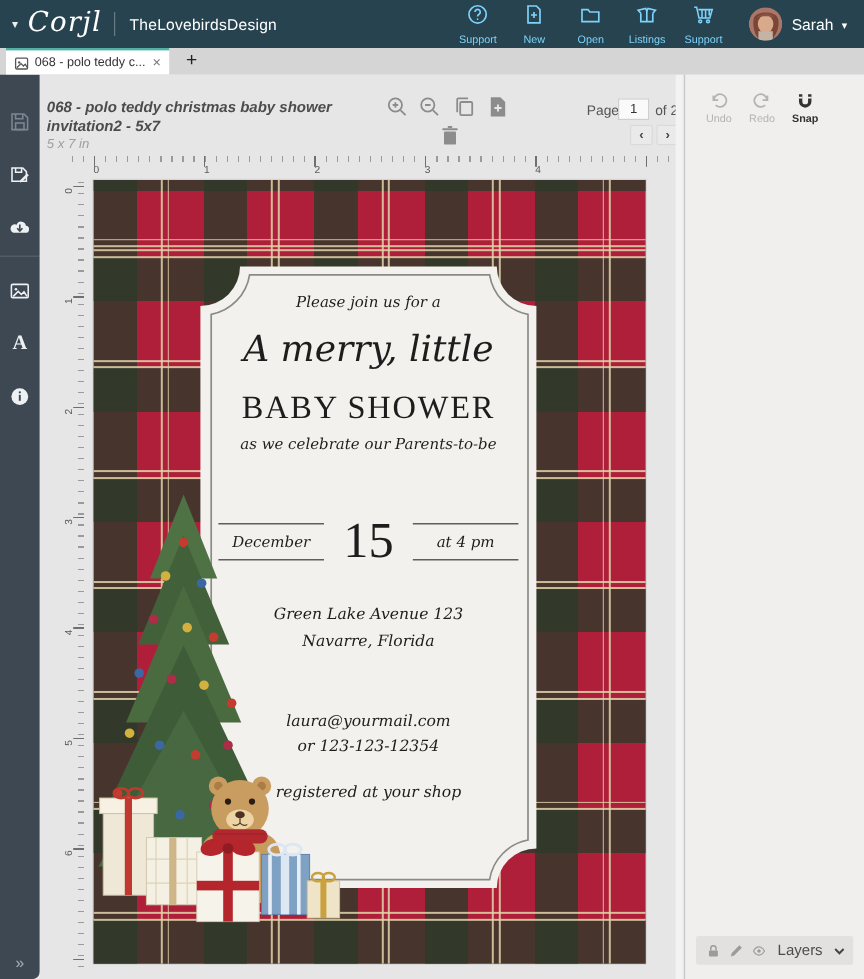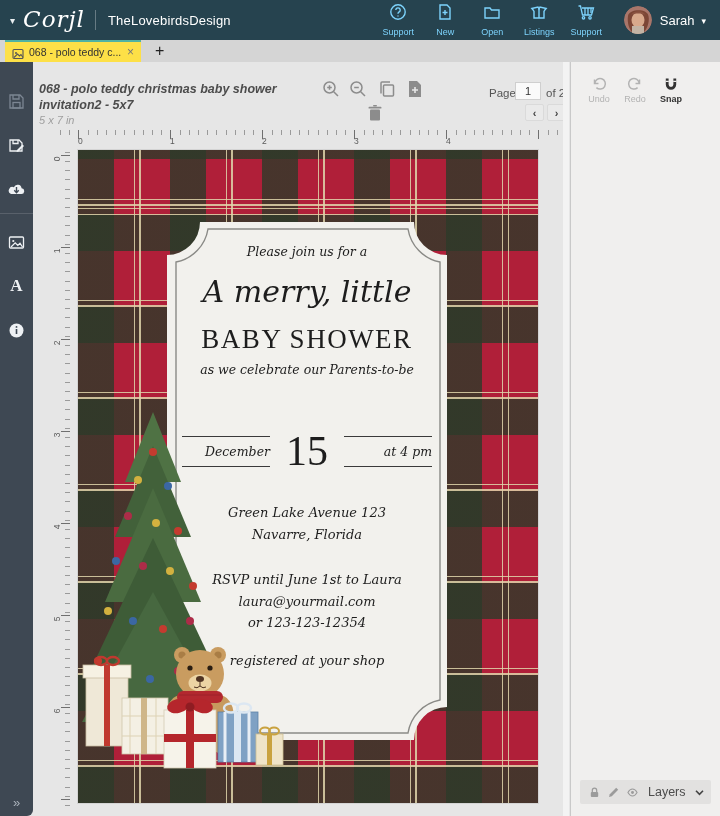--- a/index.html
+++ b/index.html
@@ -16,21 +16,21 @@
   .nav-actions { margin-left:auto; display:flex; align-items:center; }
   .nav-btn { width:47px; display:flex; flex-direction:column; align-items:center; cursor:pointer; color:#7dd3fc; }
   .nav-btn svg { width:18px; height:18px; }
   .nav-btn .lbl { font-size:9px; margin-top:2px; }
   .avatar { width:28px; height:28px; border-radius:50%; overflow:hidden; margin:0 8px 0 14px; flex:none; }
   .user-name { font-size:13px; }
   .user-caret { font-size:9px; margin:2px 14px 0 7px; }
 
   
   .tabbar { position:absolute; top:40px; left:0; right:0; height:22px; background:#d5d5d5; display:flex; align-items:stretch; z-index:29; }
-  .tab { margin-left:5px; width:136px; background:#fde047; border-top:2px solid #50b2a2; display:flex; align-items:center; padding:0 7px; }
+  .tab { margin-left:5px; width:136px; background:#ffffff; border-top:2px solid #50b2a2; display:flex; align-items:center; padding:0 7px; }
   .tab-img { width:12px; height:12px; flex:none; color:#555; }
   .tab-label { flex:1; font-size:10.5px; color:#333; margin-left:5px; white-space:nowrap; overflow:hidden; }
   .tab-close { font-size:12px; color:#777; margin-left:4px; cursor:pointer; }
   .tab-add { font-size:16px; color:#222; margin:0 0 0 14px; align-self:center; cursor:pointer; line-height:16px; }
 
   
   .sidebar { position:absolute; top:62px; left:0; bottom:0; width:33px; background:#3e4853; display:flex; flex-direction:column; align-items:center; padding-top:17px; z-index:25; border-radius:0 0 6px 0; }
   .side-btn { width:33px; height:44px; display:flex; align-items:center; justify-content:center; color:#eef1f4; cursor:pointer; }
   .side-btn svg { width:17px; height:17px; }
   .side-btn.muted { color:#7c8693; }
@@ -74,21 +74,21 @@
 
   
   .panel-text { position:absolute; left:89px; top:72px; width:280px; height:518px; color:#1d1d1d; text-align:center; }
   .pt { position:absolute; left:0; right:0; font-family:"DejaVu Serif", serif; font-style:italic; }
   .t-intro    { top:22px;  font-size:12.5px; }
   .t-script   { top:52px;  font-size:30px; line-height:36px; font-family:"DejaVu Serif", serif; }
   .t-main     { top:102px; font-size:27px; letter-spacing:1.5px; font-style:normal; font-family:"Liberation Serif", serif; }
   .t-sub      { top:140px; font-size:12.5px; }
   .t-names    { top:160px; font-size:28px; line-height:34px; }
   .t-daterow  { top:204px; height:50px; display:flex; justify-content:center; align-items:center; gap:12px; font-style:normal; }
-  .d-side { font-family:"DejaVu Serif", serif; font-style:italic; font-size:12.5px; border-top:1px solid #3a3a3a; border-bottom:1px solid #3a3a3a; padding:7px 0; width:88px;text-align:right; }
+  .d-side { font-family:"DejaVu Serif", serif; font-style:italic; font-size:12.5px; border-top:1px solid #3a3a3a; border-bottom:1px solid #3a3a3a; padding:7px 0; width:88px; }
   .d-day  { font-family:"Liberation Serif", serif; font-size:42px; line-height:44px; padding:0 4px; }
   .t-venue    { top:261px; font-size:14px; font-weight:bold; font-family:"Liberation Serif", serif; letter-spacing:.4px; }
   .t-addr1    { top:283px; font-size:13px; }
   .t-addr2    { top:305px; font-size:13px; }
   .t-rsvp1    { top:350px; font-size:13px; }
   .t-rsvp2    { top:372px; font-size:13px; }
   .t-rsvp3    { top:393px; font-size:13px; }
   .t-registry { top:431px; font-size:13px;text-align:center; }
 
   
@@ -385,21 +385,20 @@
         <div class="pt t-script">A merry, little</div>
         <div class="pt t-main">BABY SHOWER</div>
         <div class="pt t-sub">as we celebrate our Parents-to-be</div>
         <div class="pt t-daterow">
           <span class="d-side">December</span>
           <span class="d-day">15</span>
           <span class="d-side">at 4 pm</span>
         </div>
         <div class="pt t-addr1">Green Lake Avenue 123</div>
         <div class="pt t-addr2">Navarre, Florida</div>
-        <div class="pt t-rsvp1">RSVP until June 1st to Laura</div>
         <div class="pt t-rsvp2">laura@yourmail.com</div>
         <div class="pt t-rsvp3">or 123-123-12354</div>
         <div class="pt t-registry">registered at your shop</div>
       </div>
     </div>
 
     <div class="canvas-scroll"></div>
   </div>
 
   <div class="rightpanel">

